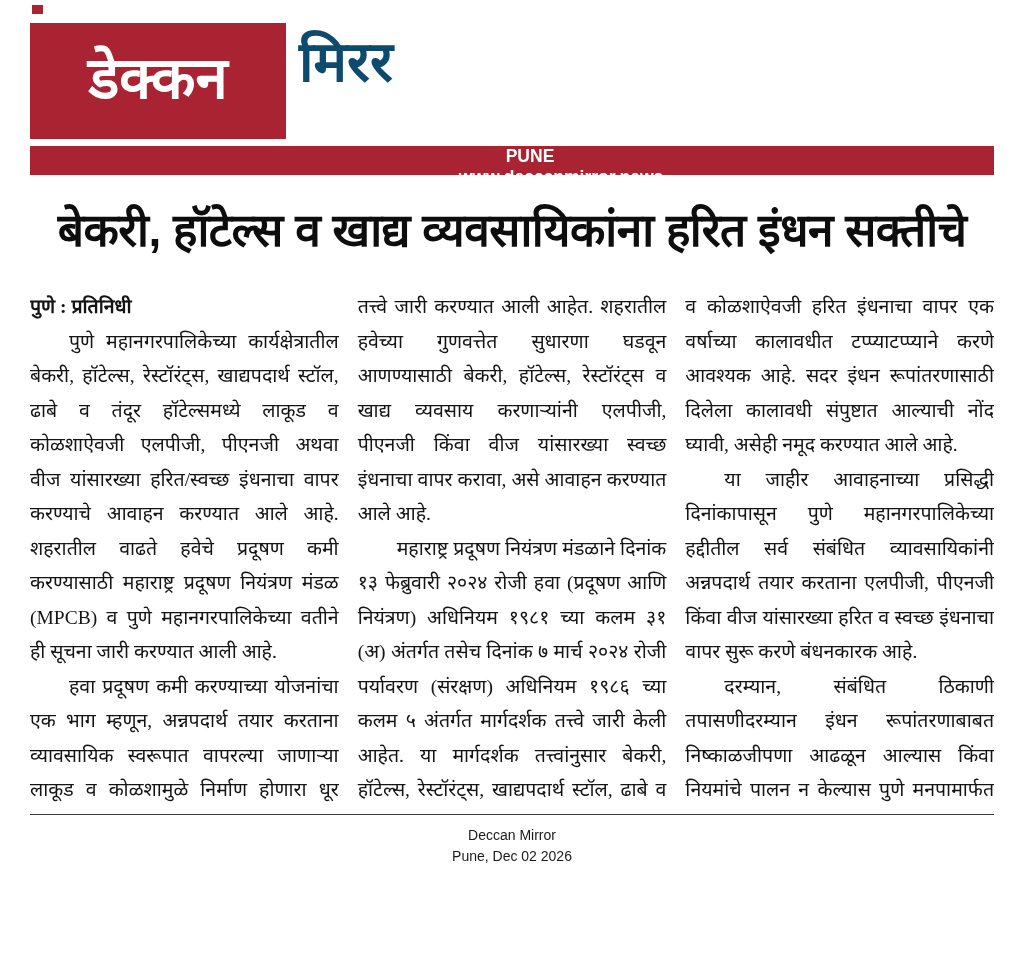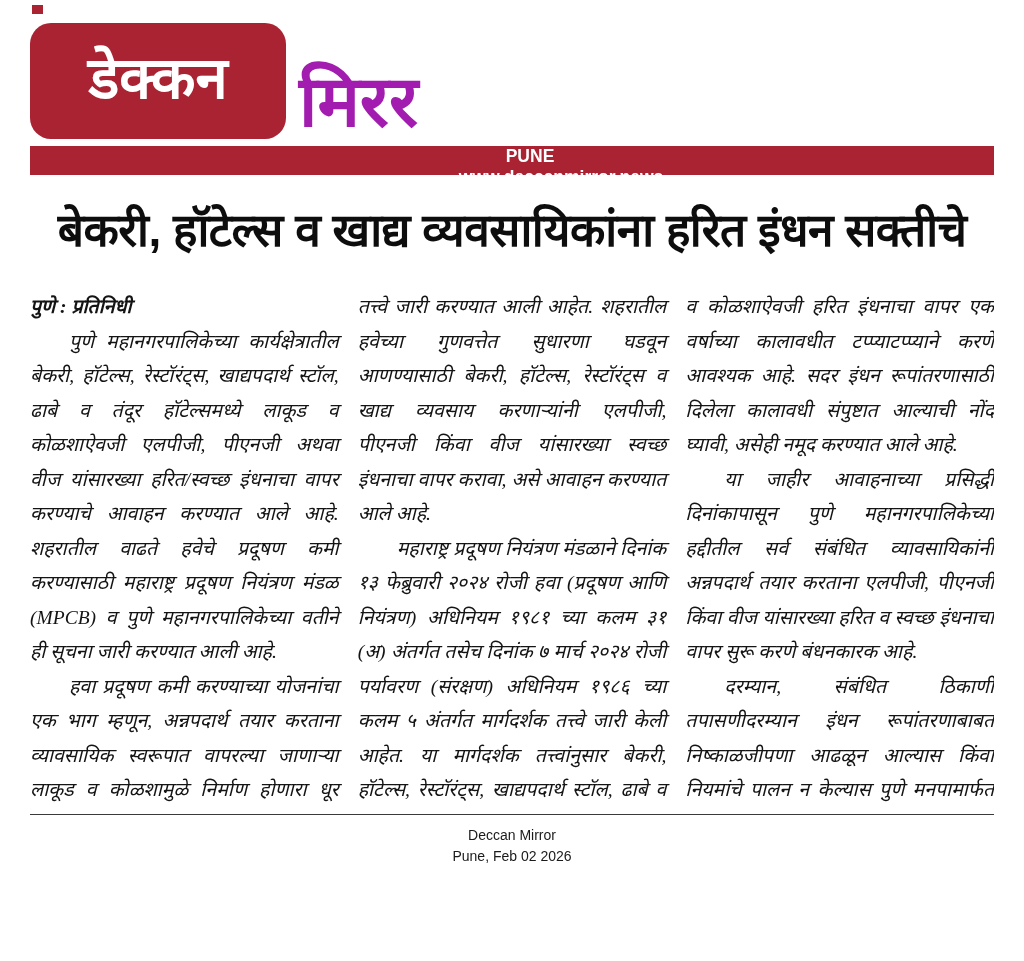--- a/index.html
+++ b/index.html
@@ -19,39 +19,38 @@
     width: 11px; height: 9px;
     background: #a92333;
   }
   
   .masthead { position: relative; height: 146px; }
   .logo-box {
     position: absolute;
     left: 30px; top: 23px;
     width: 256px; height: 116px;
     background: #a92333;
-    display: flex; align-items: center; justify-content: center; border-radius: 21px;
+    display: flex; align-items: center; justify-content: center;
   }
   .logo-primary {
     font-family: "Liberation Sans", "DejaVu Sans", sans-serif;
     font-weight: bold;
     font-size: 58px;
     color: #ffffff;
     line-height: 1;
     padding-bottom: 6px;
   }
   .logo-secondary {
     position: absolute;
     left: 299px; top: 34px;
     font-family: "Liberation Sans", "DejaVu Sans", sans-serif;
     font-weight: bold;
-    font-size: 71px;
-    color: #a21caf;
+    font-size: 56px;
+    color: #0c4a6e;
     line-height: 1;
-    margin-top: 32px;
   }
   
   .info-bar {
     margin: 0 30px;
     height: 29px;
     background: #a92333;
     color: #ffffff;
     font-family: "Liberation Sans", "DejaVu Sans", sans-serif;
     font-weight: bold;
     font-size: 17.5px;
@@ -97,21 +96,20 @@
     margin-right: 14px;
     flex: none;
   }
   
   .columns {
     margin: 24px 30px 0;
     display: flex;
     gap: 19px;
     height: 518px;
     overflow: hidden;
-    font-style: italic;
   }
   .col { flex: 1 1 0; }
   .para {
     font-size: 19.5px;
     line-height: 34.5px;
     text-align: justify;
     color: #141414;
   }
   .para.byline { font-weight: bold; text-align: left; }
   .para.indent { text-indent: 2em; }
@@ -166,17 +164,17 @@
         <p class="para">व कोळशाऐवजी हरित इंधनाचा वापर एक वर्षाच्या कालावधीत टप्प्याटप्प्याने करणे आवश्यक आहे. सदर इंधन रूपांतरणासाठी दिलेला कालावधी संपुष्टात आल्याची नोंद घ्यावी, असेही नमूद करण्यात आले आहे.</p>
         <p class="para indent">या जाहीर आवाहनाच्या प्रसिद्धी दिनांकापासून पुणे महानगरपालिकेच्या हद्दीतील सर्व संबंधित व्यावसायिकांनी अन्नपदार्थ तयार करताना एलपीजी, पीएनजी किंवा वीज यांसारख्या हरित व स्वच्छ इंधनाचा वापर सुरू करणे बंधनकारक आहे.</p>
         <p class="para indent">दरम्यान, संबंधित ठिकाणी तपासणीदरम्यान इंधन रूपांतरणाबाबत निष्काळजीपणा आढळून आल्यास किंवा नियमांचे पालन न केल्यास पुणे मनपामार्फत पोलिस कार्यवाही करण्यात येईल, असा इशाराही देण्यात आला आहे.</p>
       </div>
   </main>
 
   <footer class="footer">
     <div class="rule"></div>
     <div class="footer-text">
       <div>Deccan Mirror</div>
-      <div>Pune, Feb 02 2026</div>
+      <div>Pune, Dec 02 2026</div>
     </div>
   </footer>
 
 </div>
 
 </body></html>

